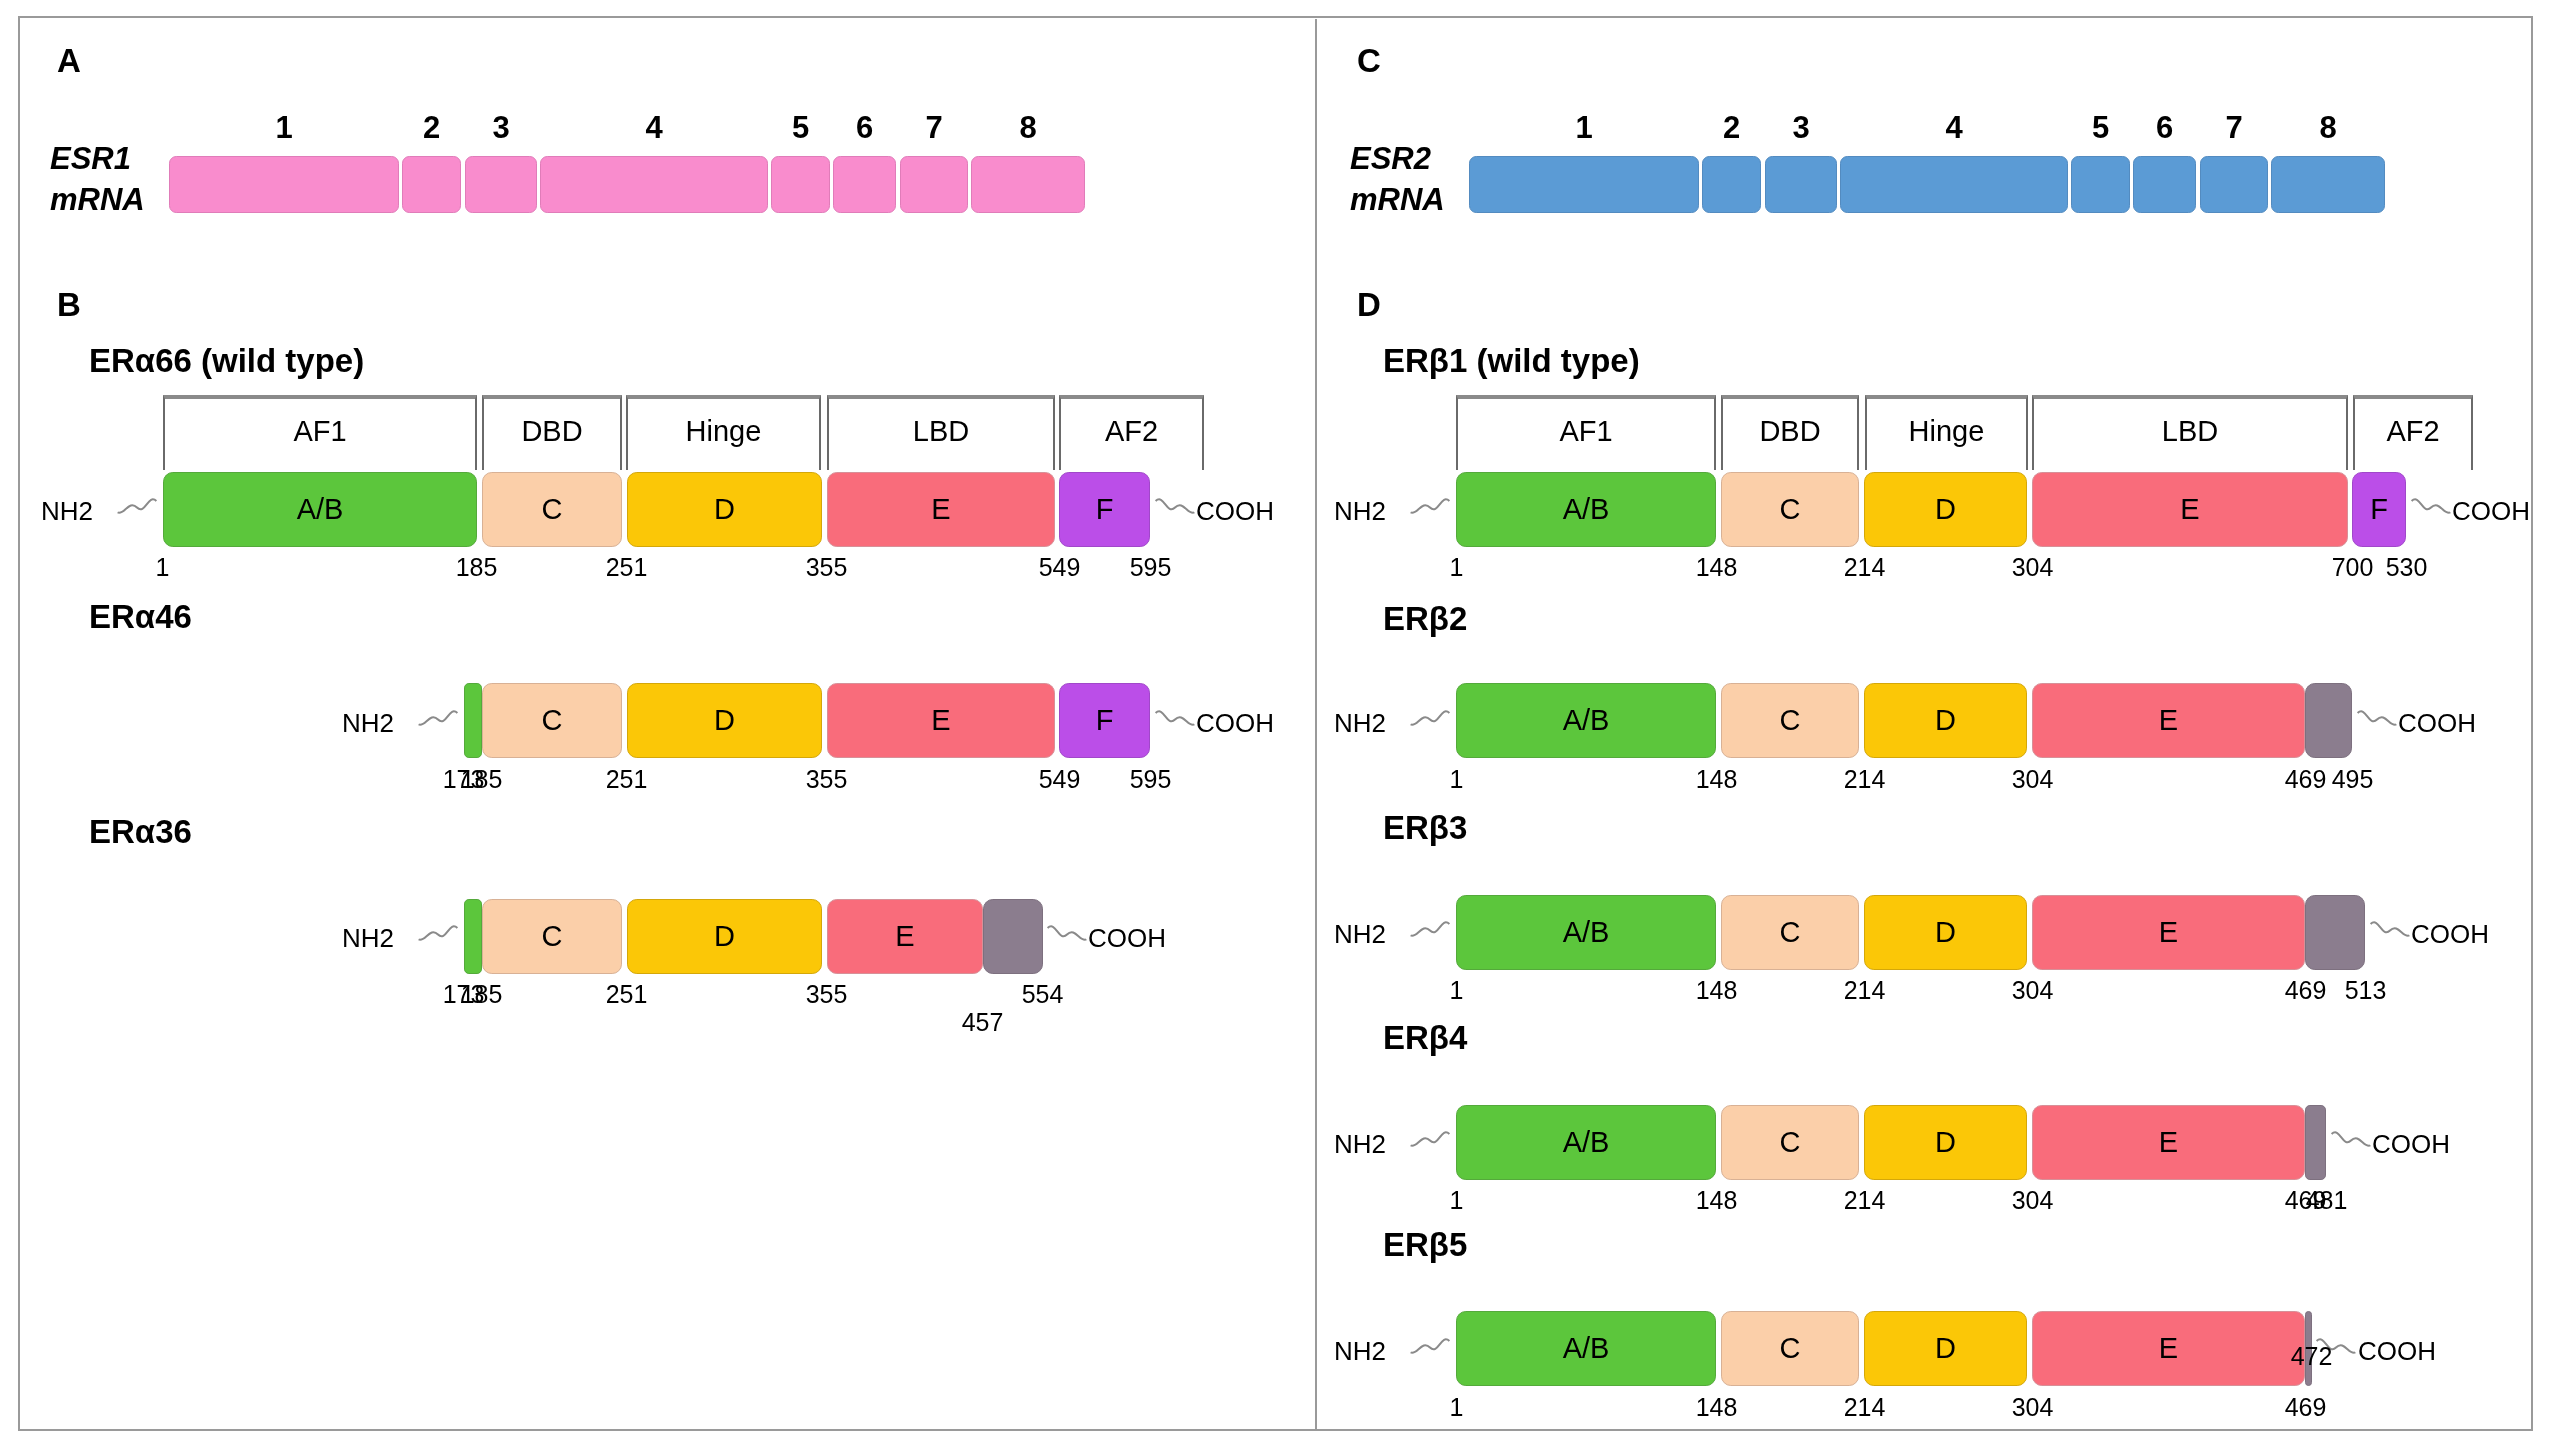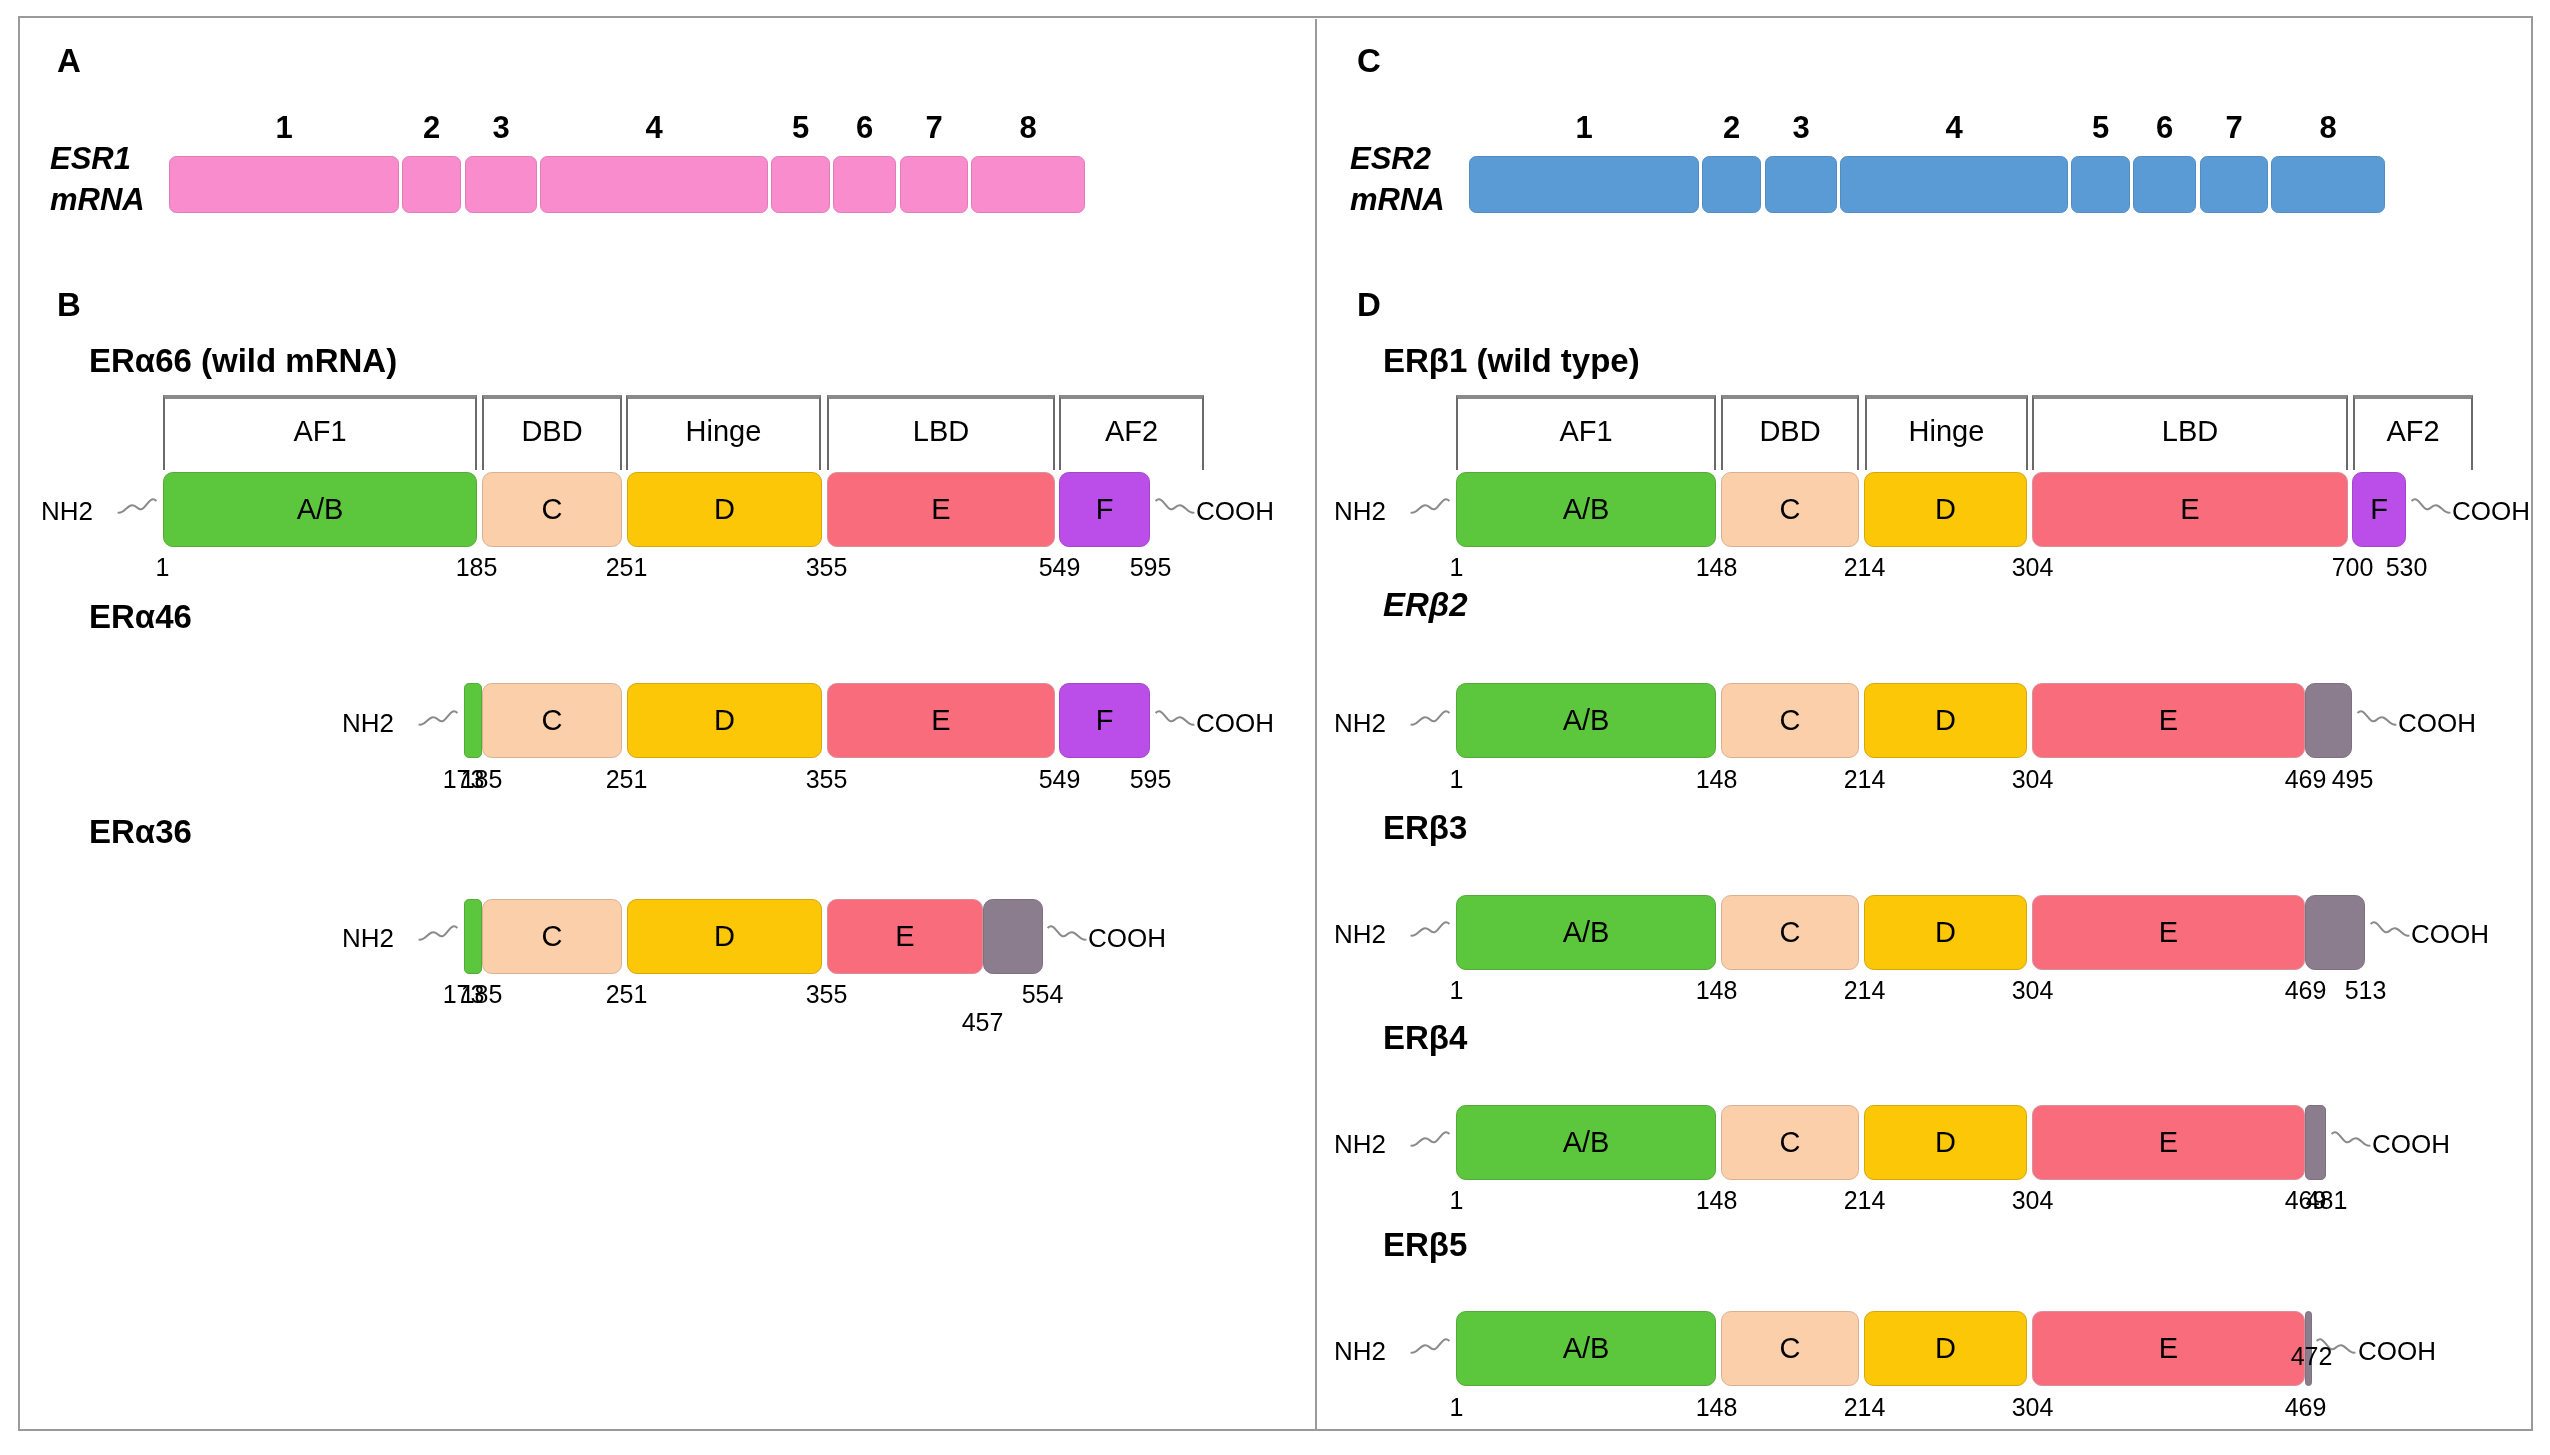--- a/index.html
+++ b/index.html
@@ -112,21 +112,21 @@
       </div>
       <div class="brk" style="position: absolute; left: 626px; top: 395px; width: 195px;">
         <div class="brk-lab">Hinge</div>
       </div>
       <div class="brk" style="position: absolute; left: 827px; top: 395px; width: 228px;">
         <div class="brk-lab">LBD</div>
       </div>
       <div class="brk" style="position: absolute; left: 1059px; top: 395px; width: 145px;">
         <div class="brk-lab">AF2</div>
       </div>
-      <div class="iso-title" style="left: 89px; top: 342px;">ERα66 (wild mRNA)</div>
+      <div class="iso-title" style="left: 89px; top: 342px;">ERα66 (wild type)</div>
       <div class="prot-row" style="left: 163px; top: 472px; width: 1058px;">
         <div class="dom ab" style="left: 0px; width: 314px;">A/B</div>
         <div class="dom c" style="left: 319px; width: 140px;">C</div>
         <div class="dom d" style="left: 464px; width: 195px;">D</div>
         <div class="dom e" style="left: 664px; width: 228px;">E</div>
         <div class="dom f" style="left: 896px; width: 91px;">F</div>
       </div>
       <div class="term" style="left: 41px; top: 496px;">NH2</div>
       <div class="squiggle" style="left: 116px; top: 491px;"><svg width="42" height="33" viewBox="0 0 52 40">
           <path d="M2,26 C10,30 16,10 26,20 C36,30 40,2 50,12" fill="none" stroke="#8a8a8a" stroke-width="2.5"></path>
@@ -219,21 +219,21 @@
       <div class="squiggle" style="left: 2410px; top: 491px;"><svg width="42" height="33" viewBox="0 0 52 40">
           <path d="M2,12 C12,2 16,30 26,20 C36,10 42,30 50,26" fill="none" stroke="#8a8a8a" stroke-width="2.5"></path>
         </svg></div>
       <div class="term" style="left: 2452px; top: 496px;">COOH</div>
       <div class="tick" style="left: 1424px; top: 553px; width: 65px;">1</div>
       <div class="tick" style="left: 1684px; top: 553px; width: 65px;">148</div>
       <div class="tick" style="left: 1832px; top: 553px; width: 65px;">214</div>
       <div class="tick" style="left: 2000px; top: 553px; width: 65px;">304</div>
       <div class="tick" style="left: 2320px; top: 553px; width: 65px;">700</div>
       <div class="tick" style="left: 2374px; top: 553px; width: 65px;">530</div>
-      <div class="iso-title" style="left: 1383px; top: 586px; font-style: italic;">ERβ2</div>
+      <div class="iso-title" style="left: 1383px; top: 600px;">ERβ2</div>
       <div class="prot-row" style="left: 1456px; top: 683px; width: 1058px;">
         <div class="dom ab" style="left: 0px; width: 260px;">A/B</div>
         <div class="dom c" style="left: 265px; width: 138px;">C</div>
         <div class="dom d" style="left: 408px; width: 163px;">D</div>
         <div class="dom e" style="left: 576px; width: 273px;">E</div>
         <div class="dom grey" style="left: 849px; width: 47px;"></div>
       </div>
       <div class="term" style="left: 1334px; top: 708px;">NH2</div>
       <div class="squiggle" style="left: 1409px; top: 703px;"><svg width="42" height="33" viewBox="0 0 52 40">
           <path d="M2,26 C10,30 16,10 26,20 C36,30 40,2 50,12" fill="none" stroke="#8a8a8a" stroke-width="2.5"></path>

